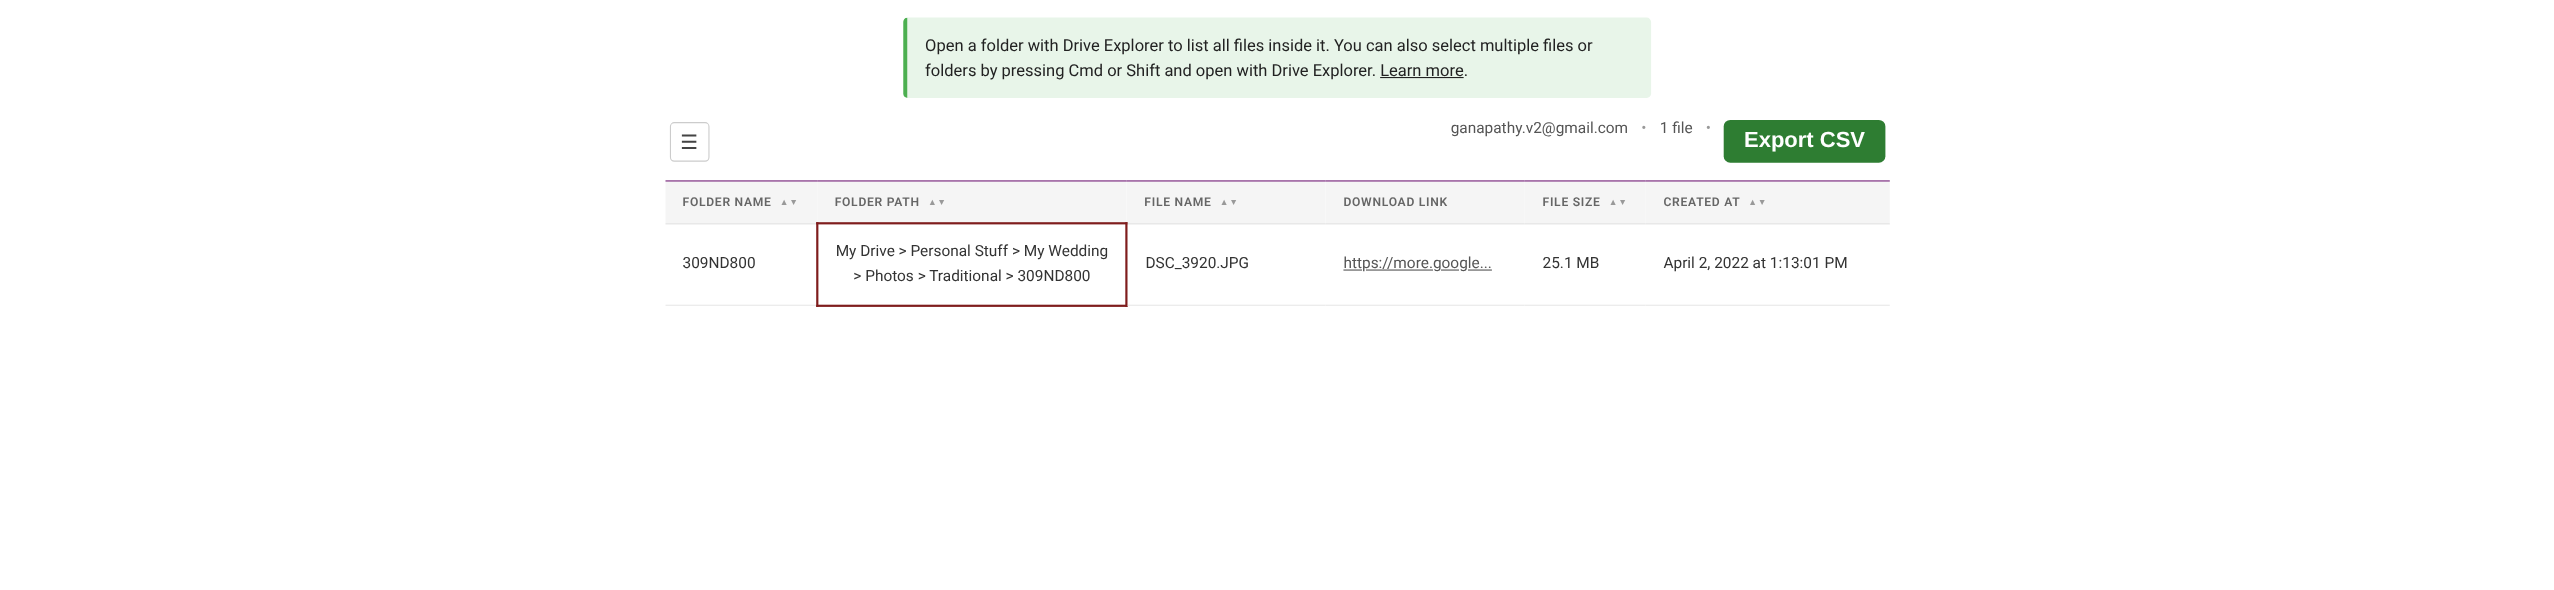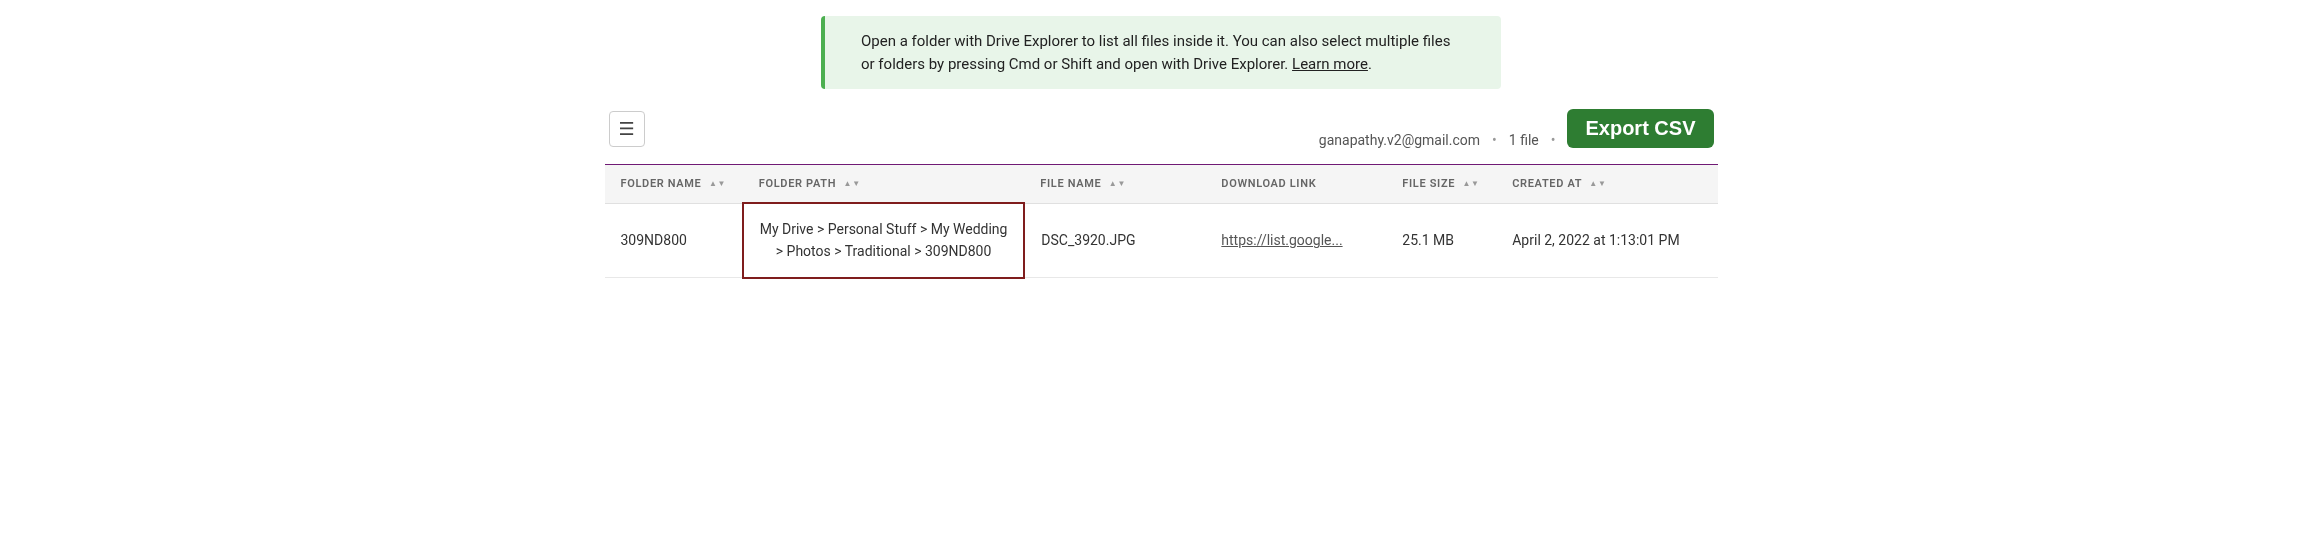--- a/index.html
+++ b/index.html
@@ -21,21 +21,21 @@
       padding: 16px 24px;
     }
 
     
     .tooltip-banner {
       display: flex;
       align-items: flex-end;
       background: #e8f5e9;
       border-left: 4px solid #4caf50;
       border-radius: 4px;
-      padding: 14px 36px;
+      padding: 14px 16px;
       margin-bottom: 20px;
       max-width: 680px;
       margin-left: auto;
       margin-right: auto;
     }
 
     .tooltip-banner p {
       font-size: 15px;
       color: #222;
       line-height: 1.5;
@@ -65,21 +65,21 @@
       display: flex;
       align-items: center;
       justify-content: center;
       cursor: pointer;
       font-size: 18px;
       color: #444;
     }
 
     .toolbar-right {
       display: flex;
-      align-items: flex-end;
+      align-items: flex-start;
       gap: 12px;
       color: #555;
       font-size: 14px;
     }
 
     .toolbar-right .dot {
       color: #999;
     }
 
     .export-btn {
@@ -217,21 +217,21 @@
         <td class="col-folder-name">
           <span>309ND800</span>
         </td>
         <td class="col-folder-path folder-path-cell">
           <span>My Drive &gt; Personal Stuff &gt; My Wedding &gt; Photos &gt; Traditional &gt; 309ND800</span>
         </td>
         <td class="col-file-name">
           <span>DSC_3920.JPG</span>
         </td>
         <td class="col-download">
-          <a class="download-link">https://list.google...</a>
+          <a class="download-link">https://more.google...</a>
         </td>
         <td class="col-file-size">
           <span>25.1 MB</span>
         </td>
         <td class="col-created-at">
           <span>April 2, 2022 at 1:13:01 PM</span>
         </td>
       </tr>
     </tbody>
   </table>

